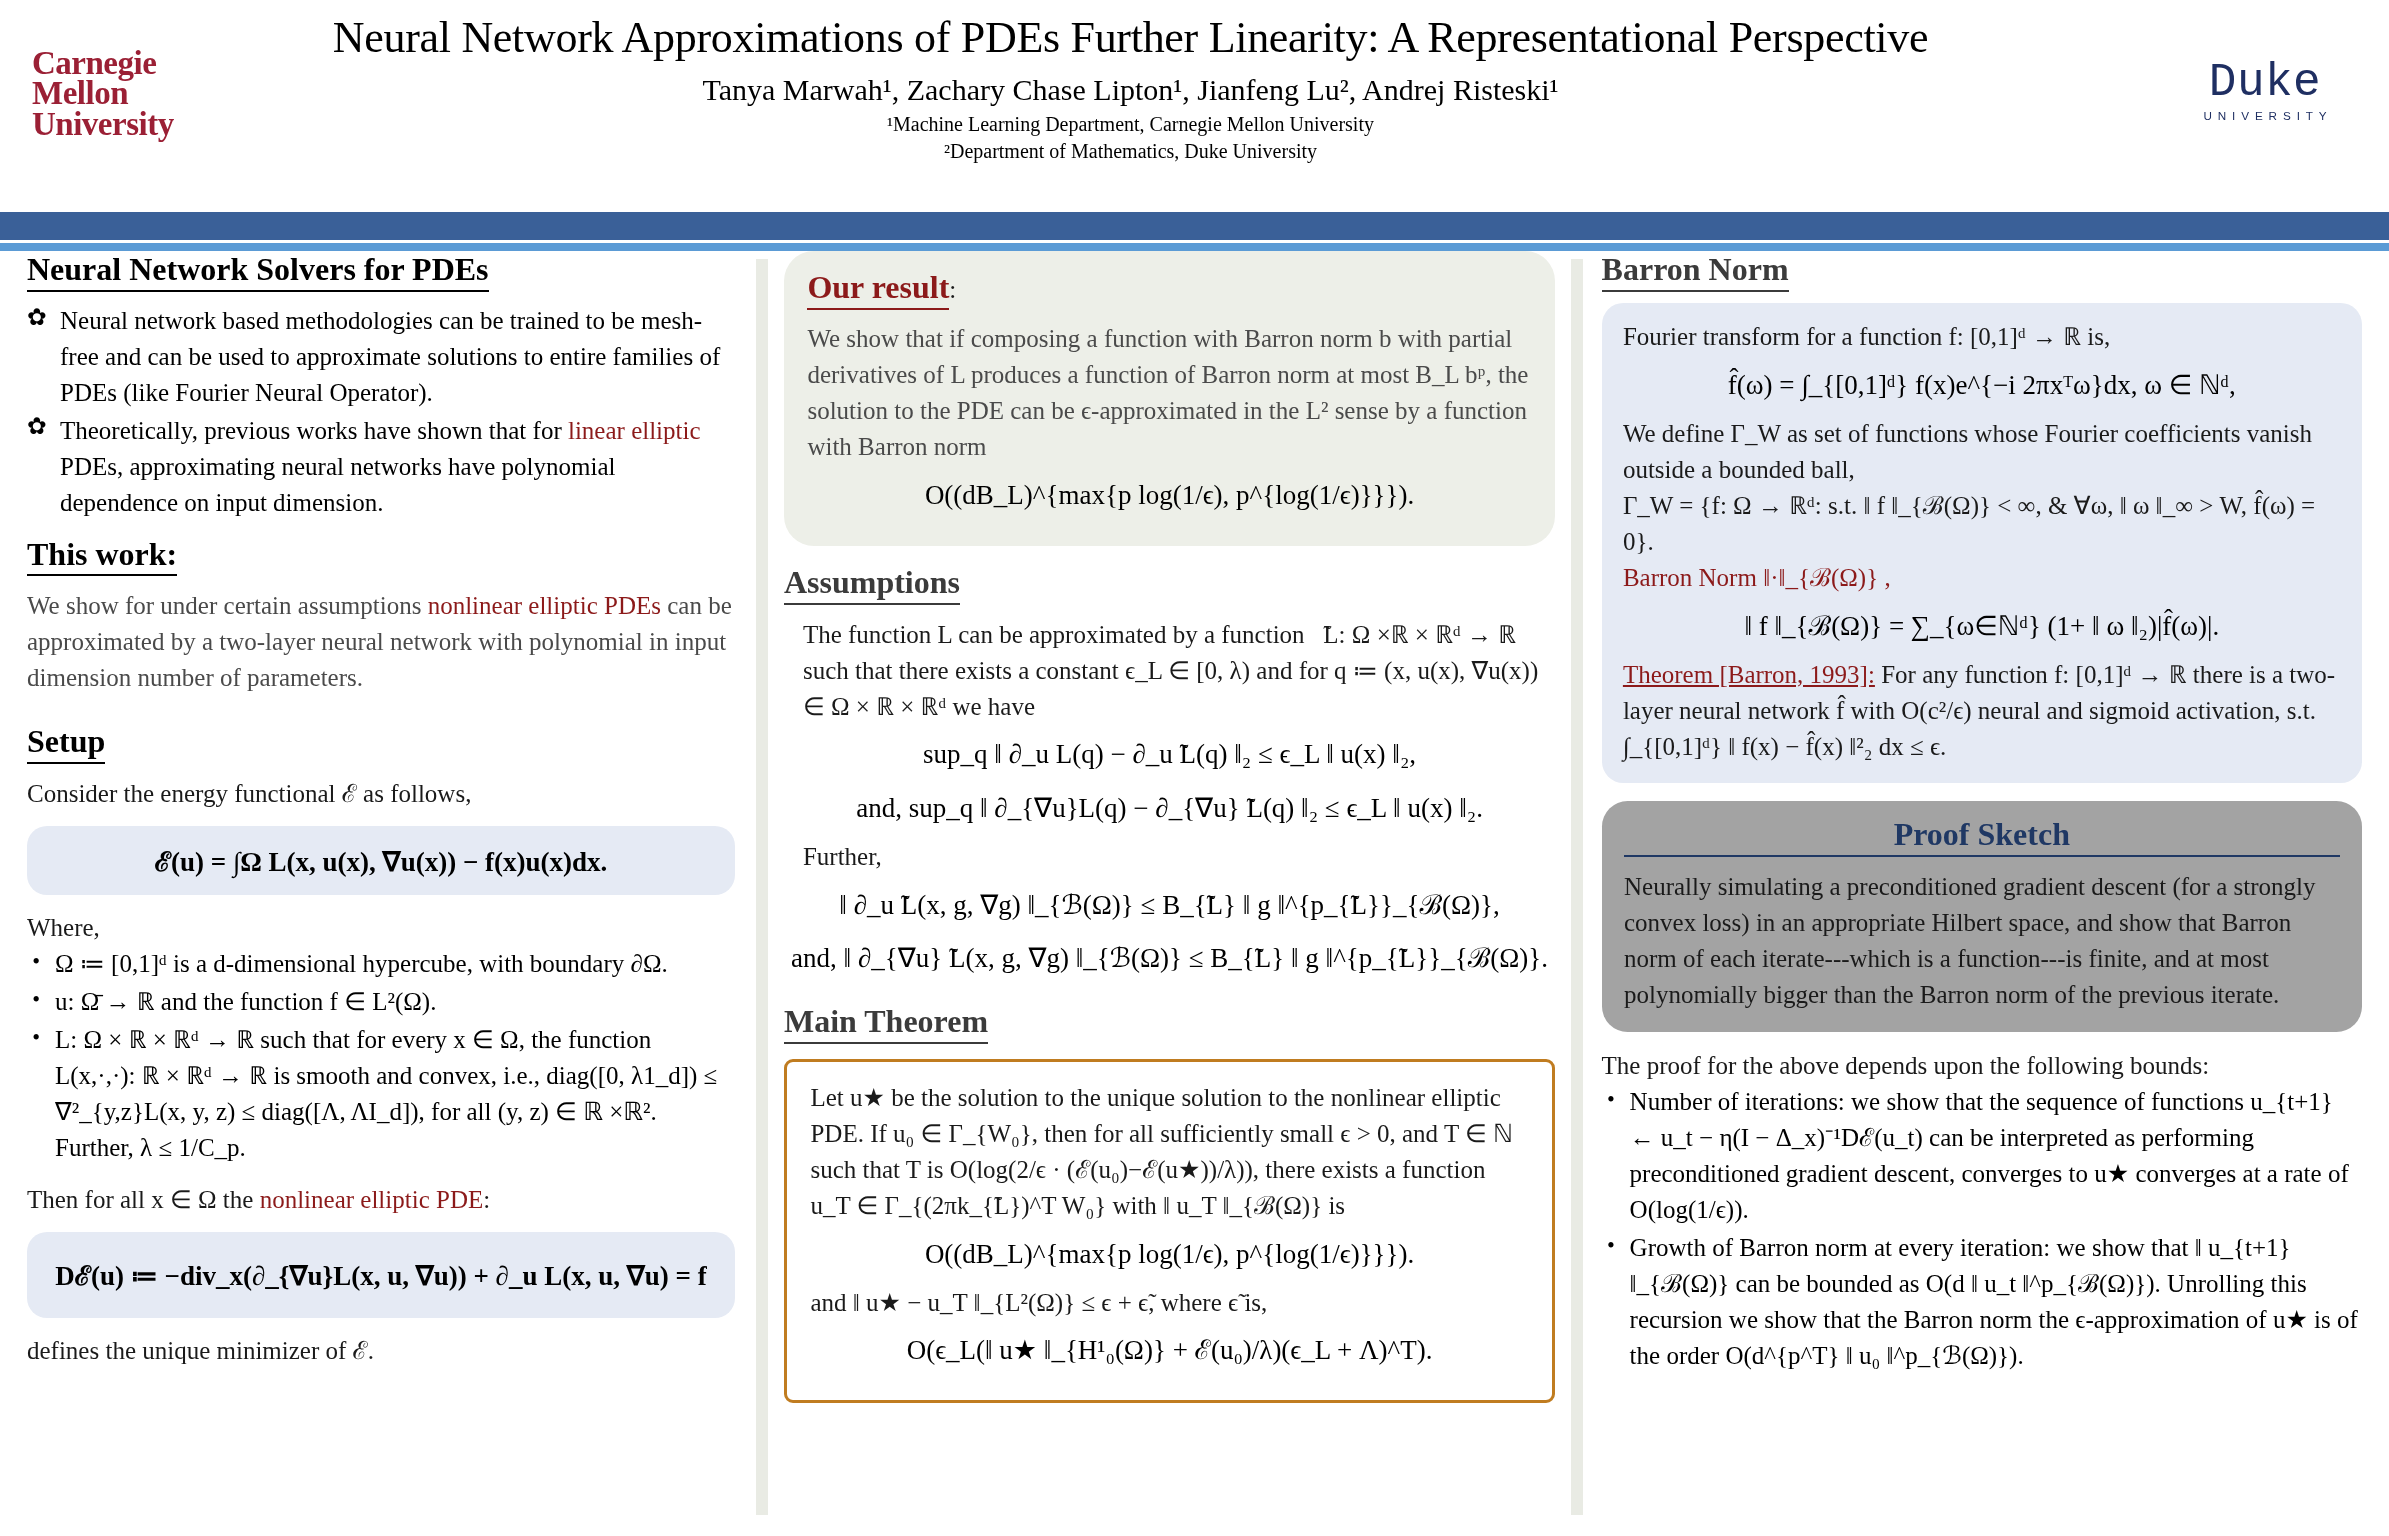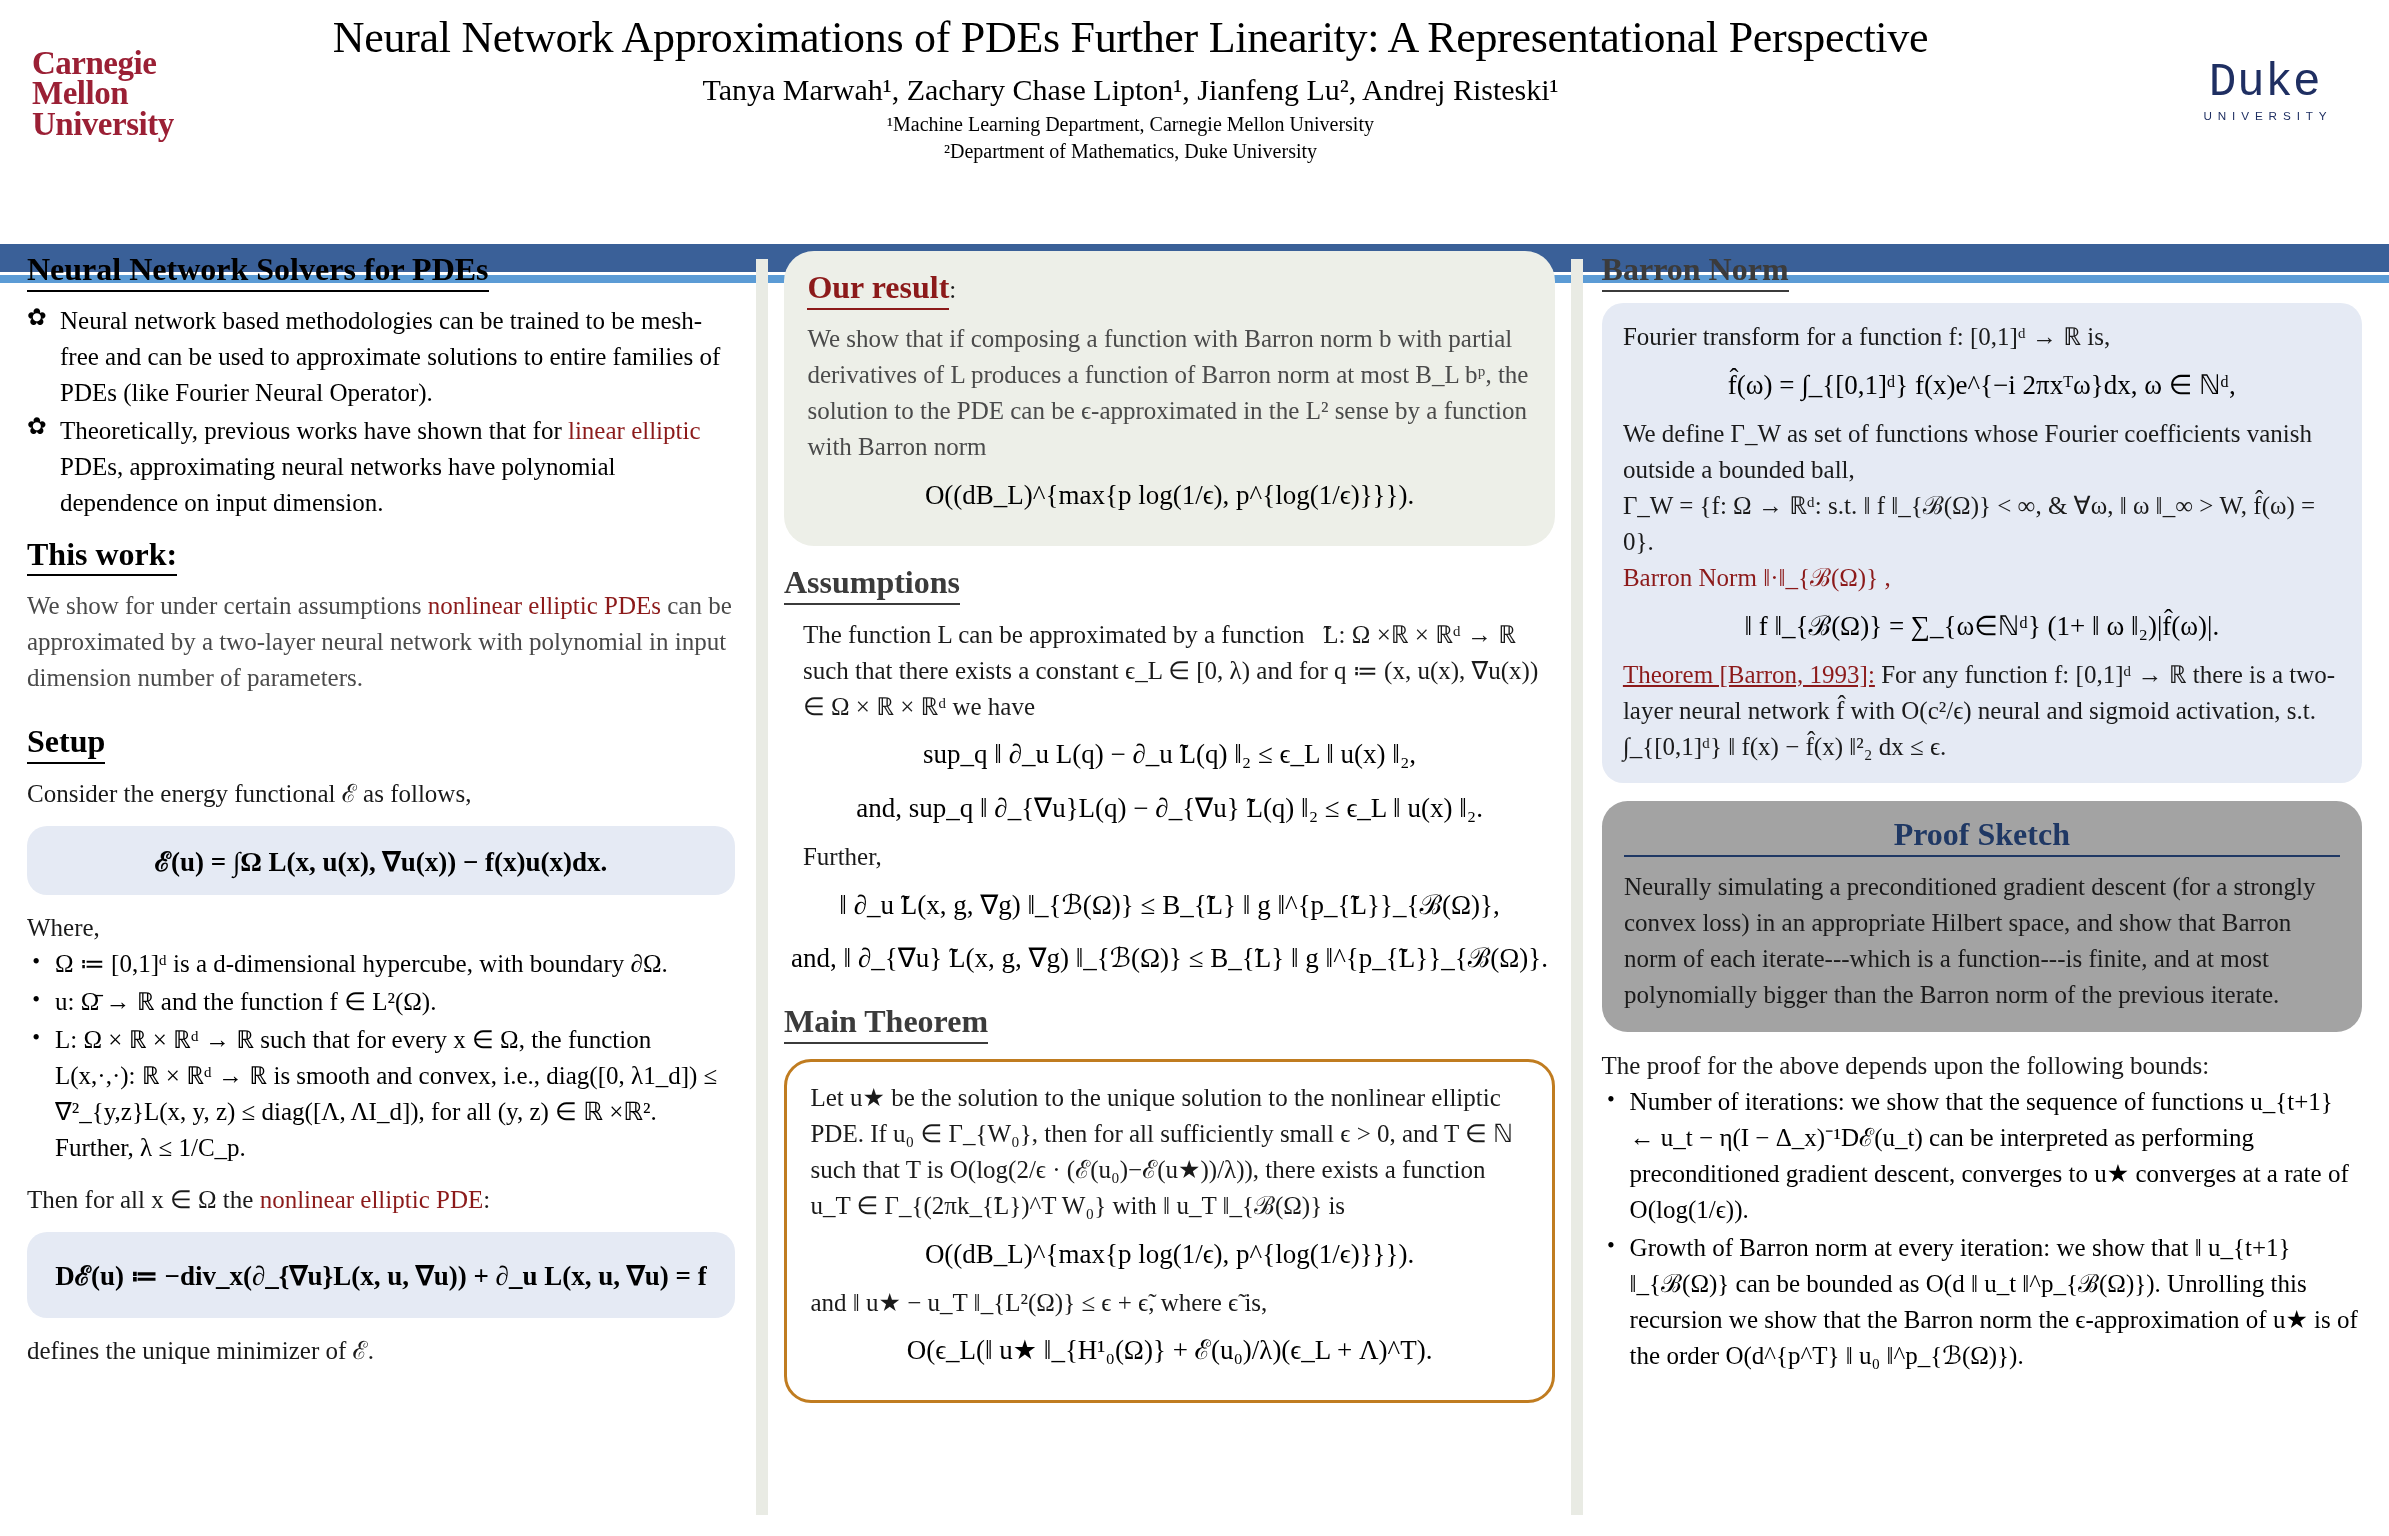--- a/index.html
+++ b/index.html
@@ -7,21 +7,21 @@
     width:2389px;height:1536px;
     background:#ffffff;
     font-family:"Liberation Serif", serif;
     color:#000;
     overflow:hidden;
     position:relative;
   }
   
   .header{
     position:relative;
-    height:244px;
+    height:212px;
     background:#fff;
     display:flex;
     align-items:flex-start;
   }
   .logo-cmu{
     position:absolute;
     left:32px; top:48px;
     width:160px;
     color:#9B2035;
     font-family:"Liberation Serif", serif;
@@ -152,21 +152,21 @@
   }
 
   .result-box{
     background:#EDEFE8;
     border-radius:30px;
     padding:18px 23.5px 20px 23.5px;
     margin-bottom:18px;
   }
   .theorem-box{
     border:3.2px solid #C07C20;
-    border-radius:27px;
+    border-radius:9px;
     padding:18px 23.5px 18px 23.5px;
     margin-top:3.2px;
   }
   .blue-box{
     background:#E5EAF4;
     border-radius:21.3px;
     padding:16px 21.3px 18px 21.3px;
     margin-bottom:18px;
   }
   .proof-box{

